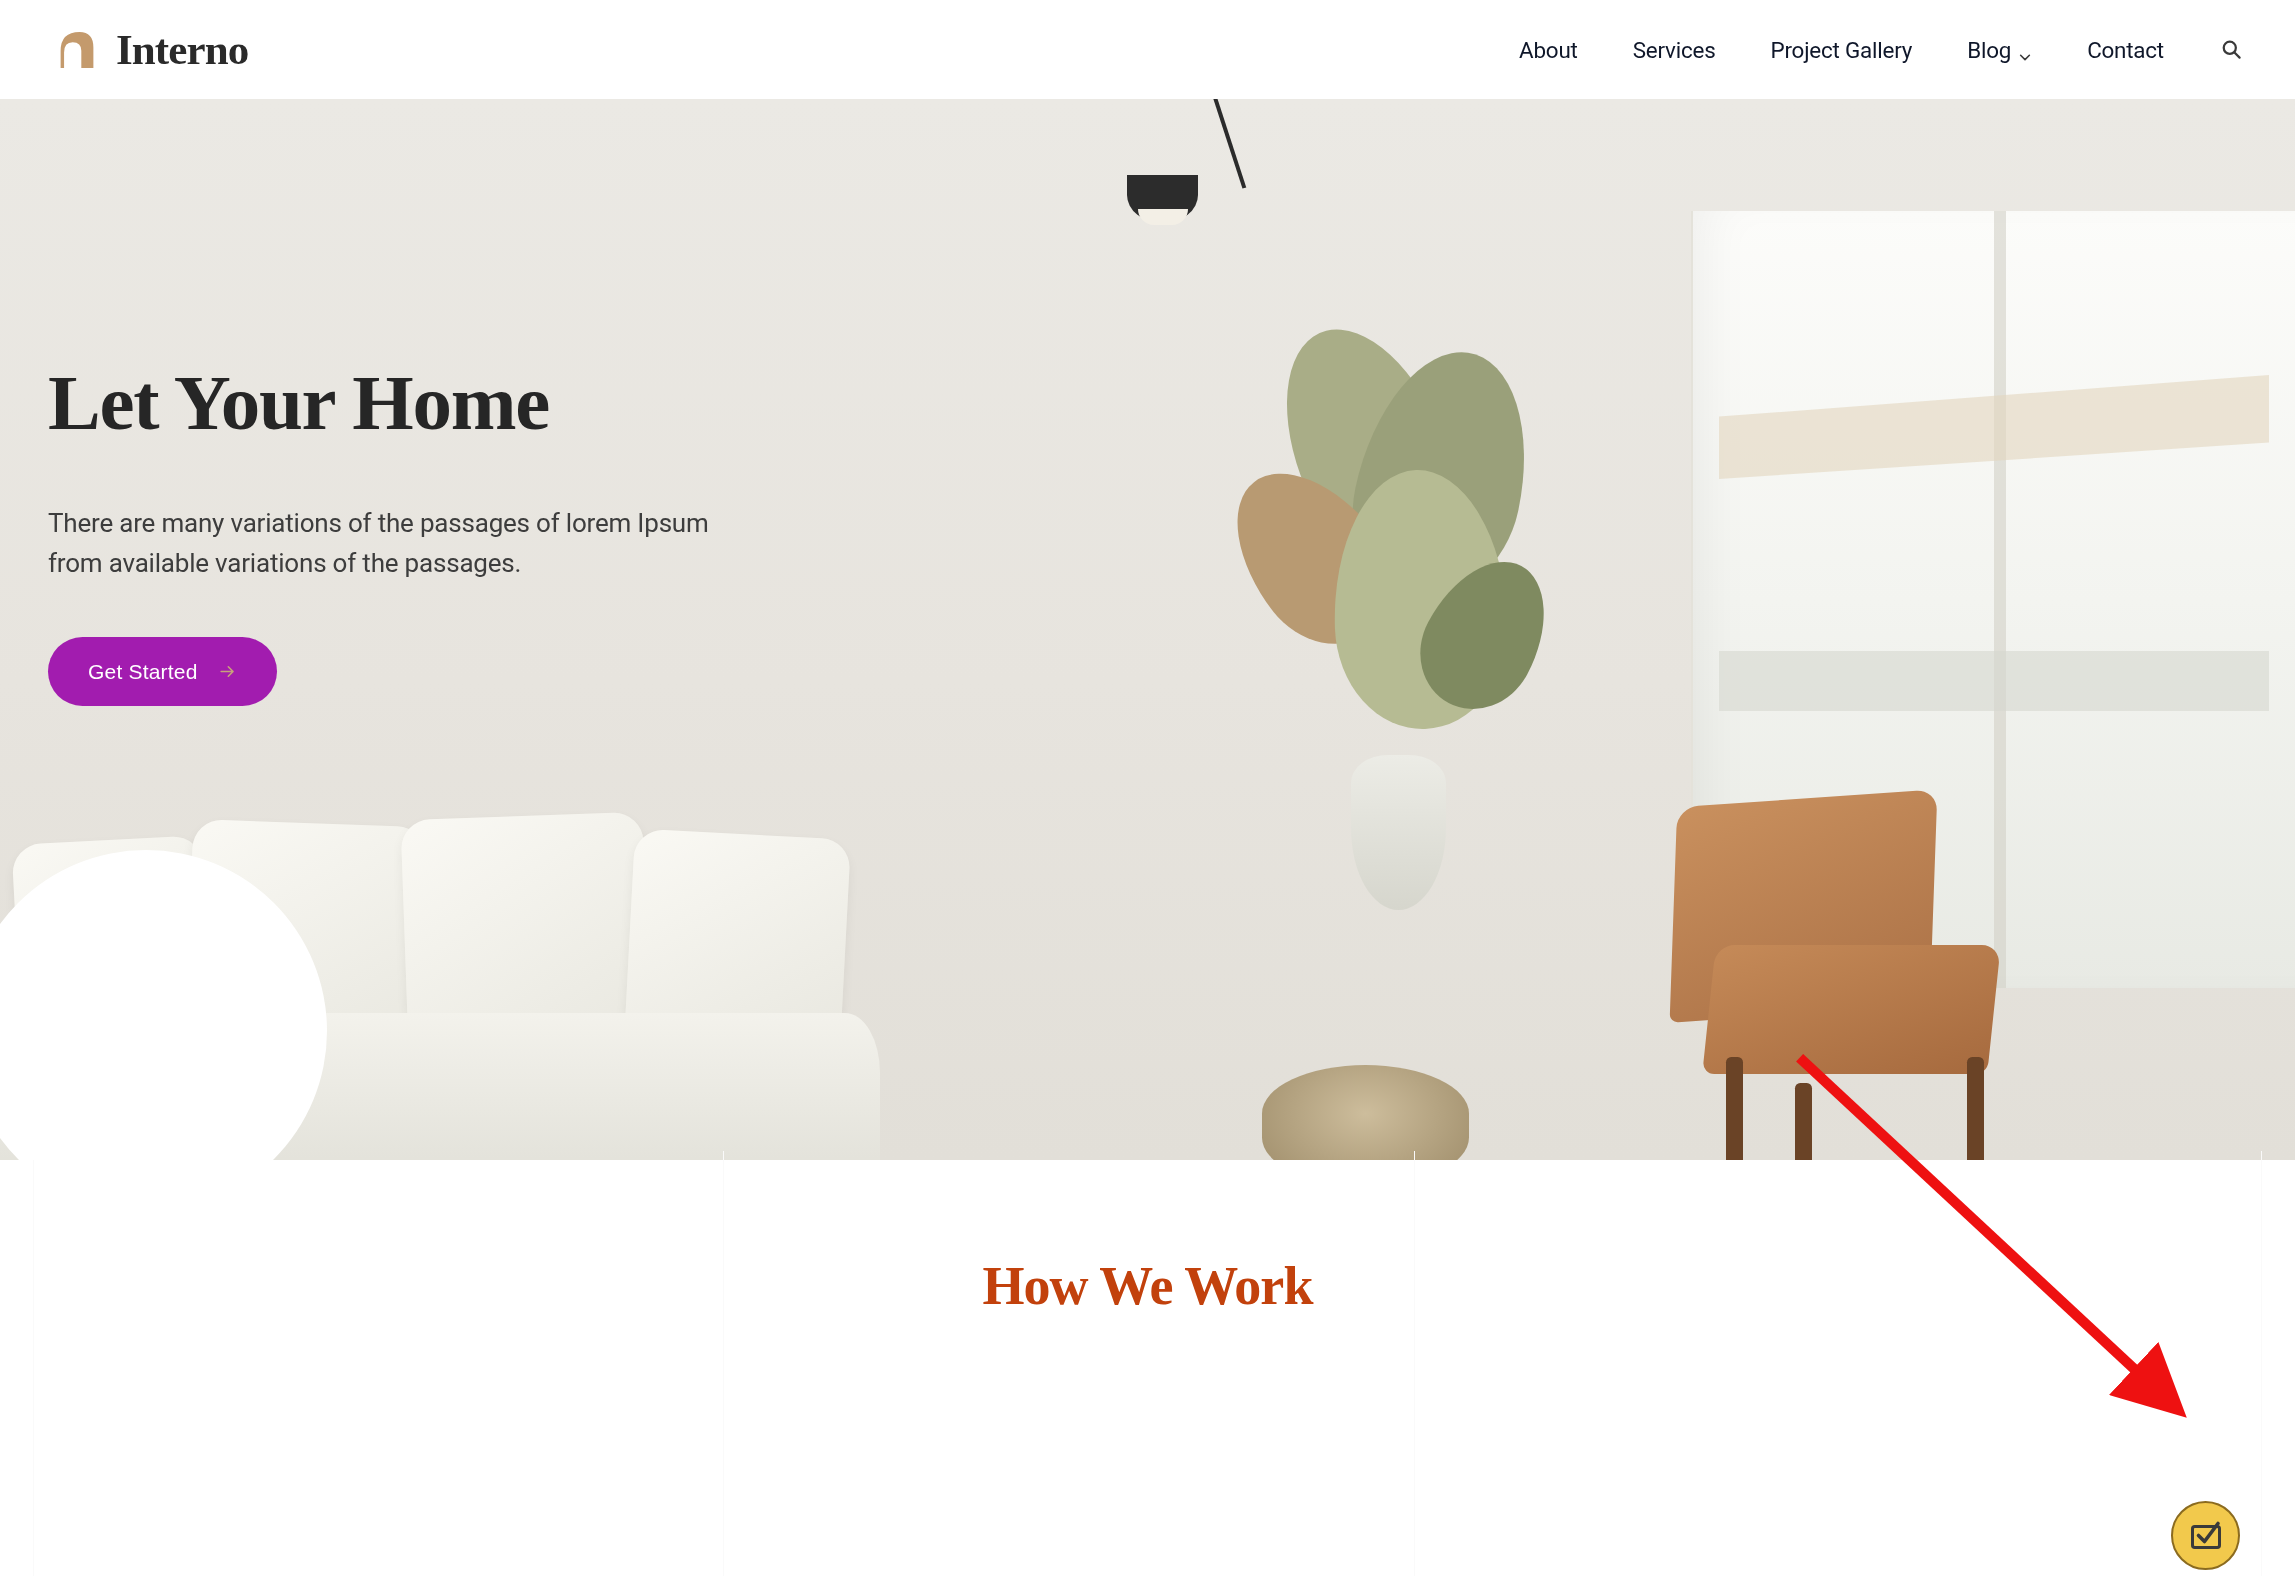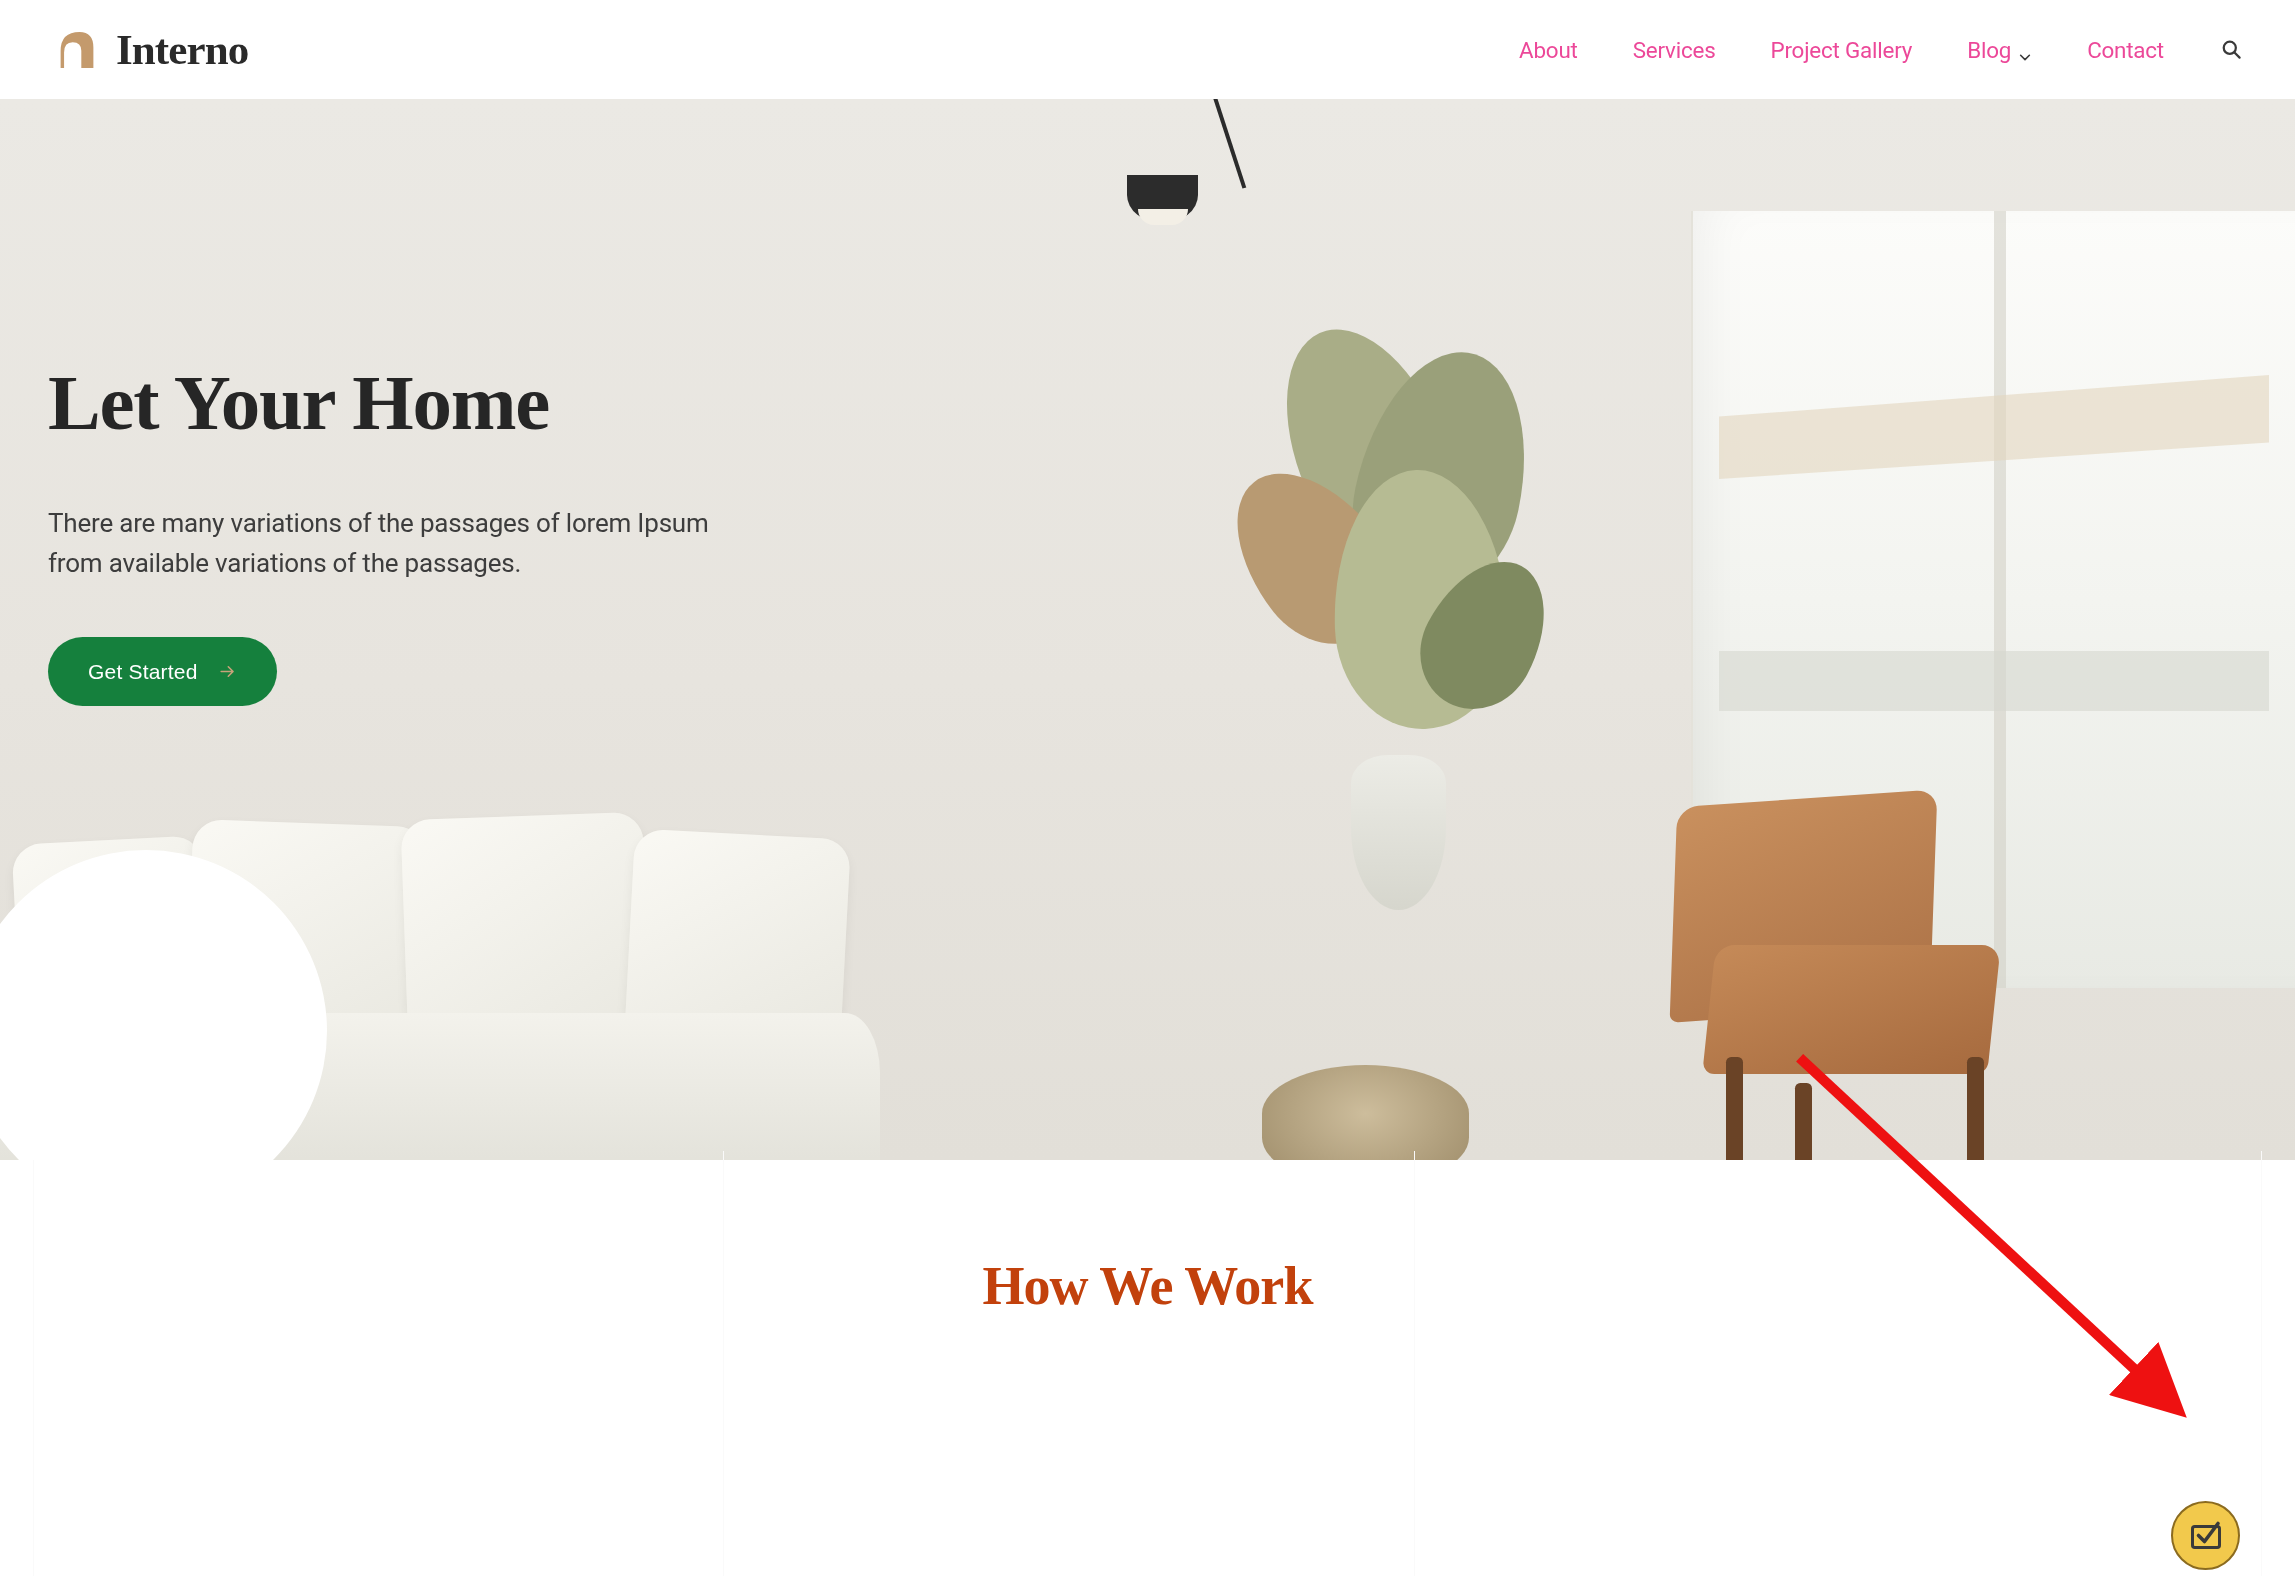--- a/index.html
+++ b/index.html
@@ -45,21 +45,21 @@
     }
     
     .nav {
       display: flex;
       align-items: center;
       gap: 55px;
     }
     
     .nav-link {
       font-size: 22.4px;
-      color: #ec4899;
+      color: #0f172a;
       text-decoration: none;
       font-weight: 400;
       letter-spacing: -0.2px;
       cursor: pointer;
       text-align: center;
     }
     
     .nav-item-dropdown {
       display: flex;
       align-items: center;
@@ -324,21 +324,21 @@
       color: #3d3d3d;
       margin-bottom: 54px;
       max-width: 690px;
       letter-spacing: -0.2px;
     }
     
     .cta-btn {
       display: inline-flex;
       align-items: center;
       gap: 20px;
-      background: #15803d;
+      background: #a21caf;
       color: #ffffff;
       border: none;
       border-radius: 862px;
       padding: 22.4px 40px;
       font-size: 21px;
       font-weight: 400;
       cursor: pointer;
       letter-spacing: 0.2px;
       text-align: right;
     }

